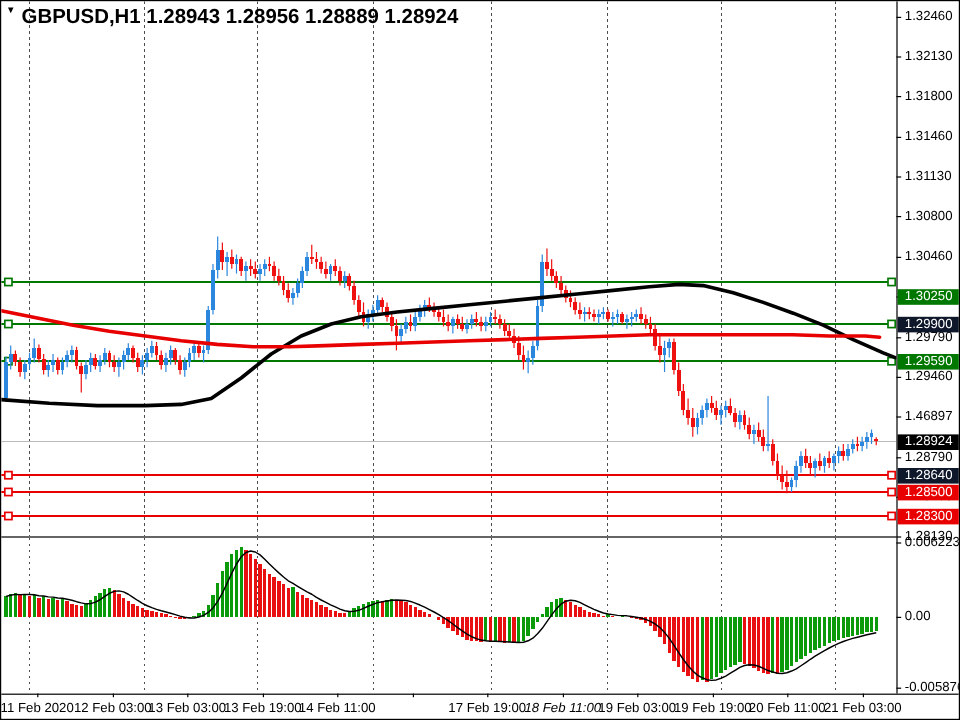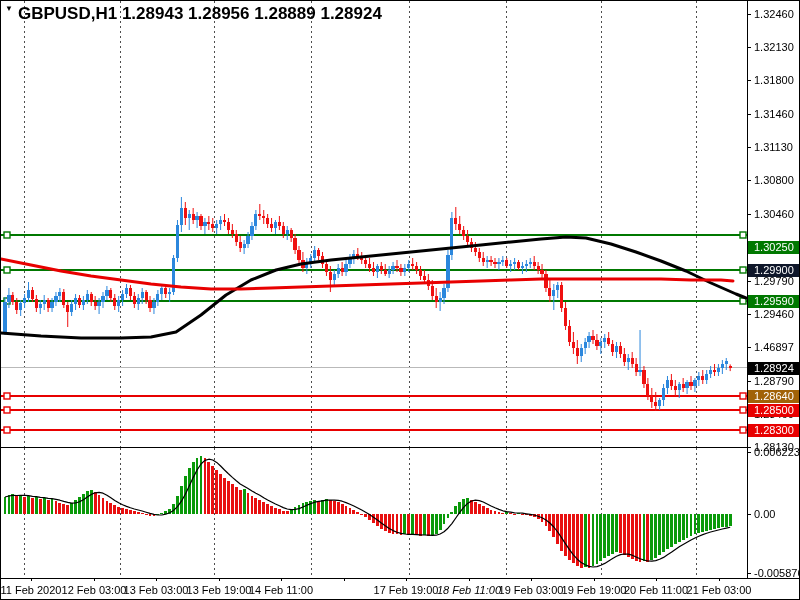--- a/index.html
+++ b/index.html
@@ -722,19 +722,19 @@
       <div class="tick-label time-label" style="left: 593px;">19 Feb 19:00</div>
       <div class="vtick" style="left: 655px;"></div>
       <div class="tick-label time-label" style="left: 655px;">20 Feb 11:00</div>
       <div class="vtick" style="left: 718px;"></div>
       <div class="tick-label time-label" style="left: 718px;">21 Feb 03:00</div>
     </div>
   <div id="badges">
       <div class="badge" style="background: rgb(0, 120, 0); top: 228px; margin-top: 12px;">1.30250</div>
       <div class="badge" style="background: #0f172a; top: 263px;">1.29900</div>
       <div class="badge" style="background: rgb(0, 120, 0); top: 294px;">1.29590</div>
-      <div class="badge" style="background: #a16207; top: 389px;">1.28640</div>
+      <div class="badge" style="background: #0f172a; top: 389px;">1.28640</div>
       <div class="badge" style="background: rgb(232, 0, 0); top: 403px;">1.28500</div>
       <div class="badge" style="background: rgb(232, 0, 0); top: 423px;">1.28300</div>
       <div class="badge" style="background: rgb(0, 0, 0); top: 360.6px;">1.28924</div>
     </div>
 
 </div>
 
 </body></html>

